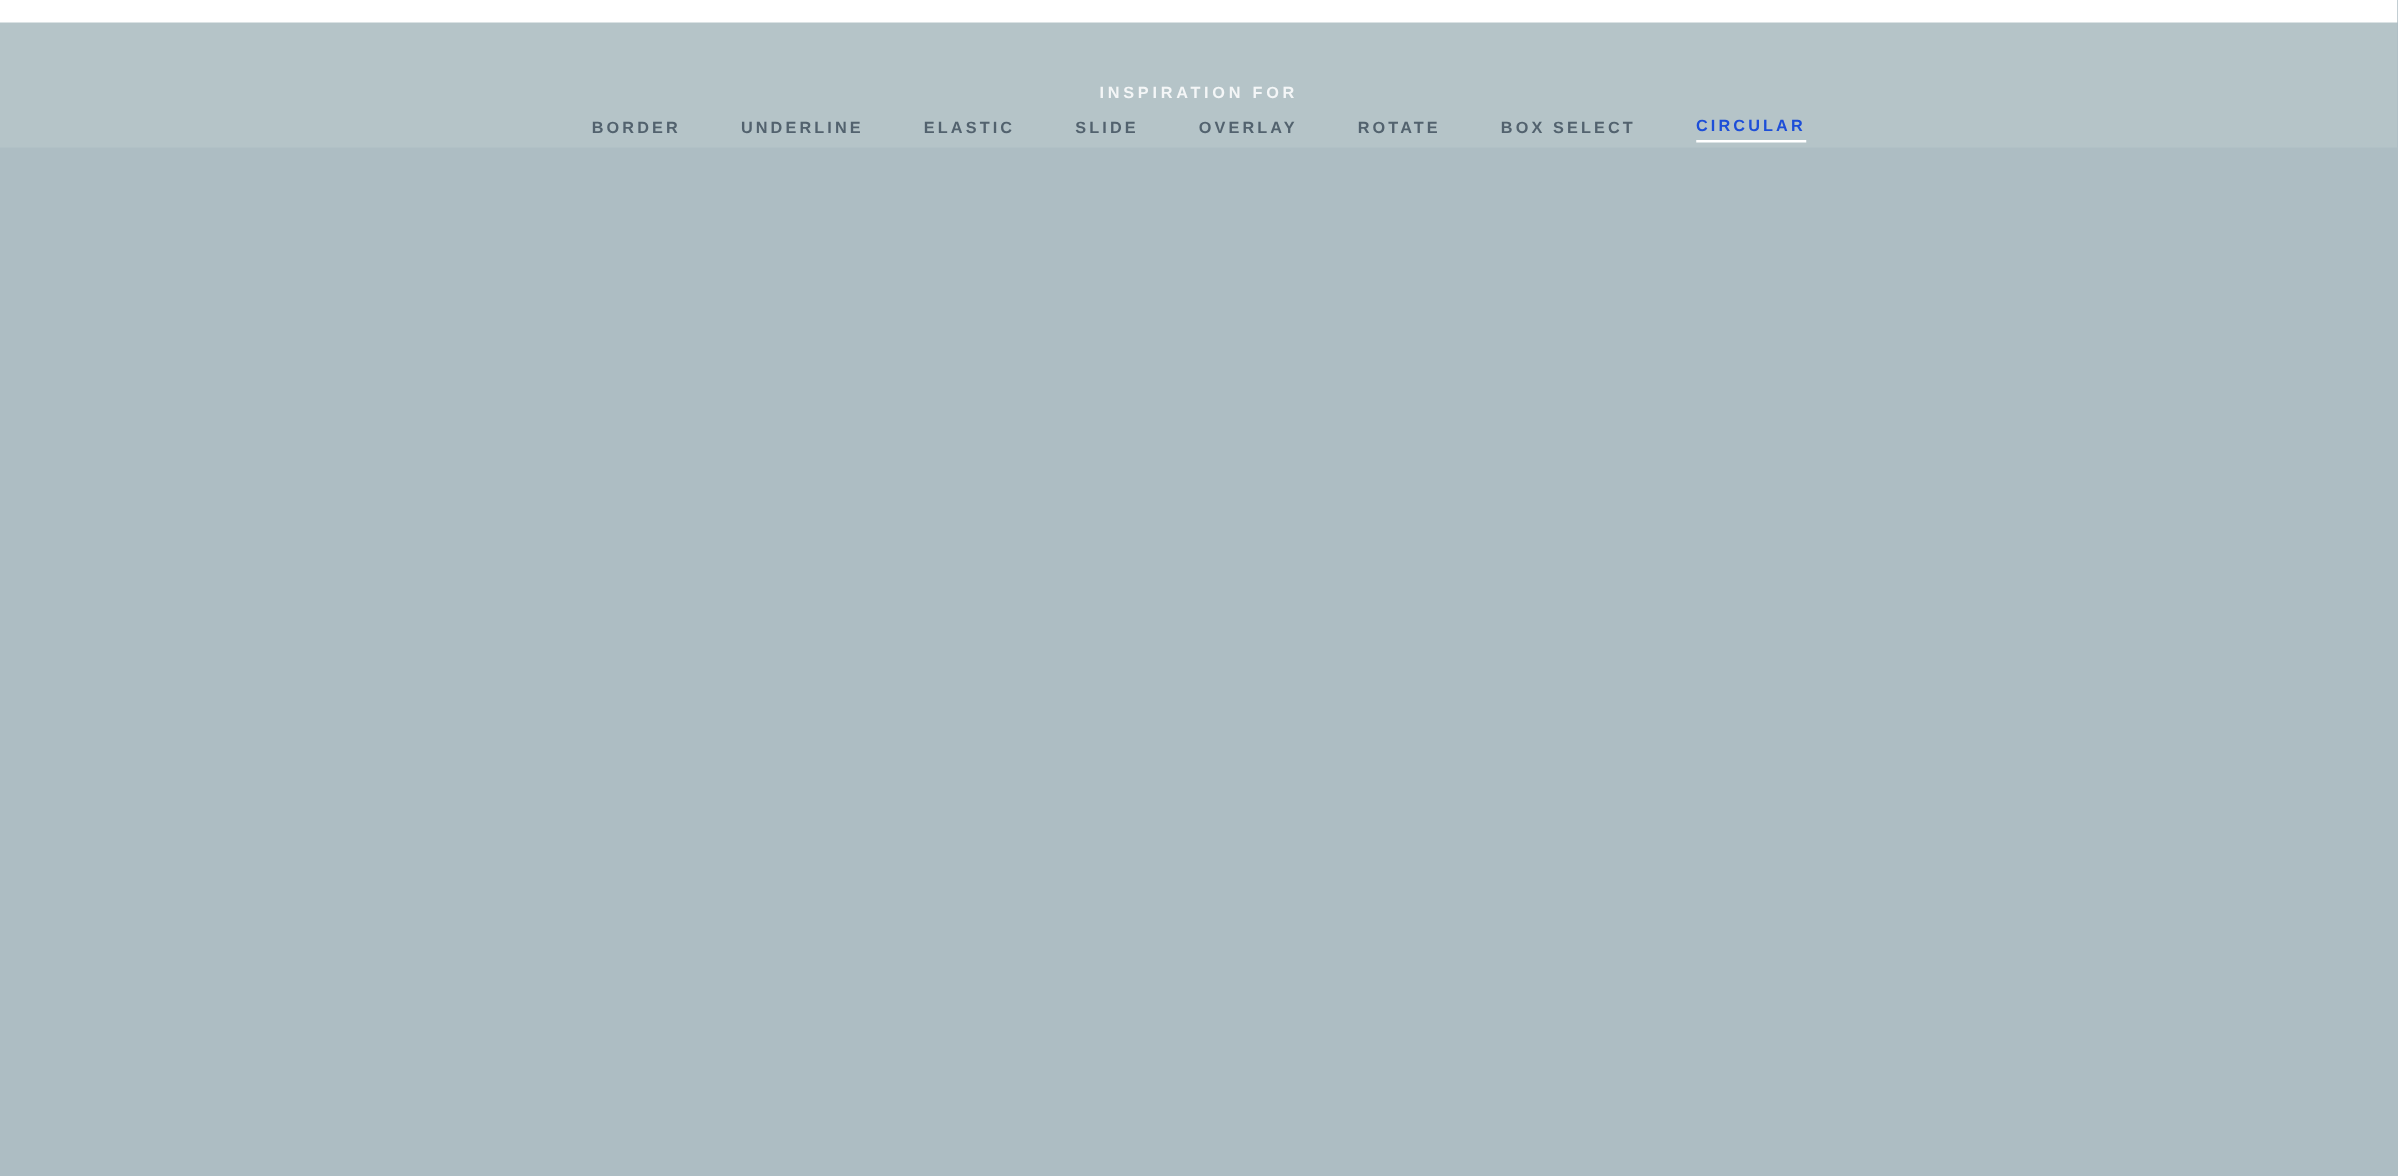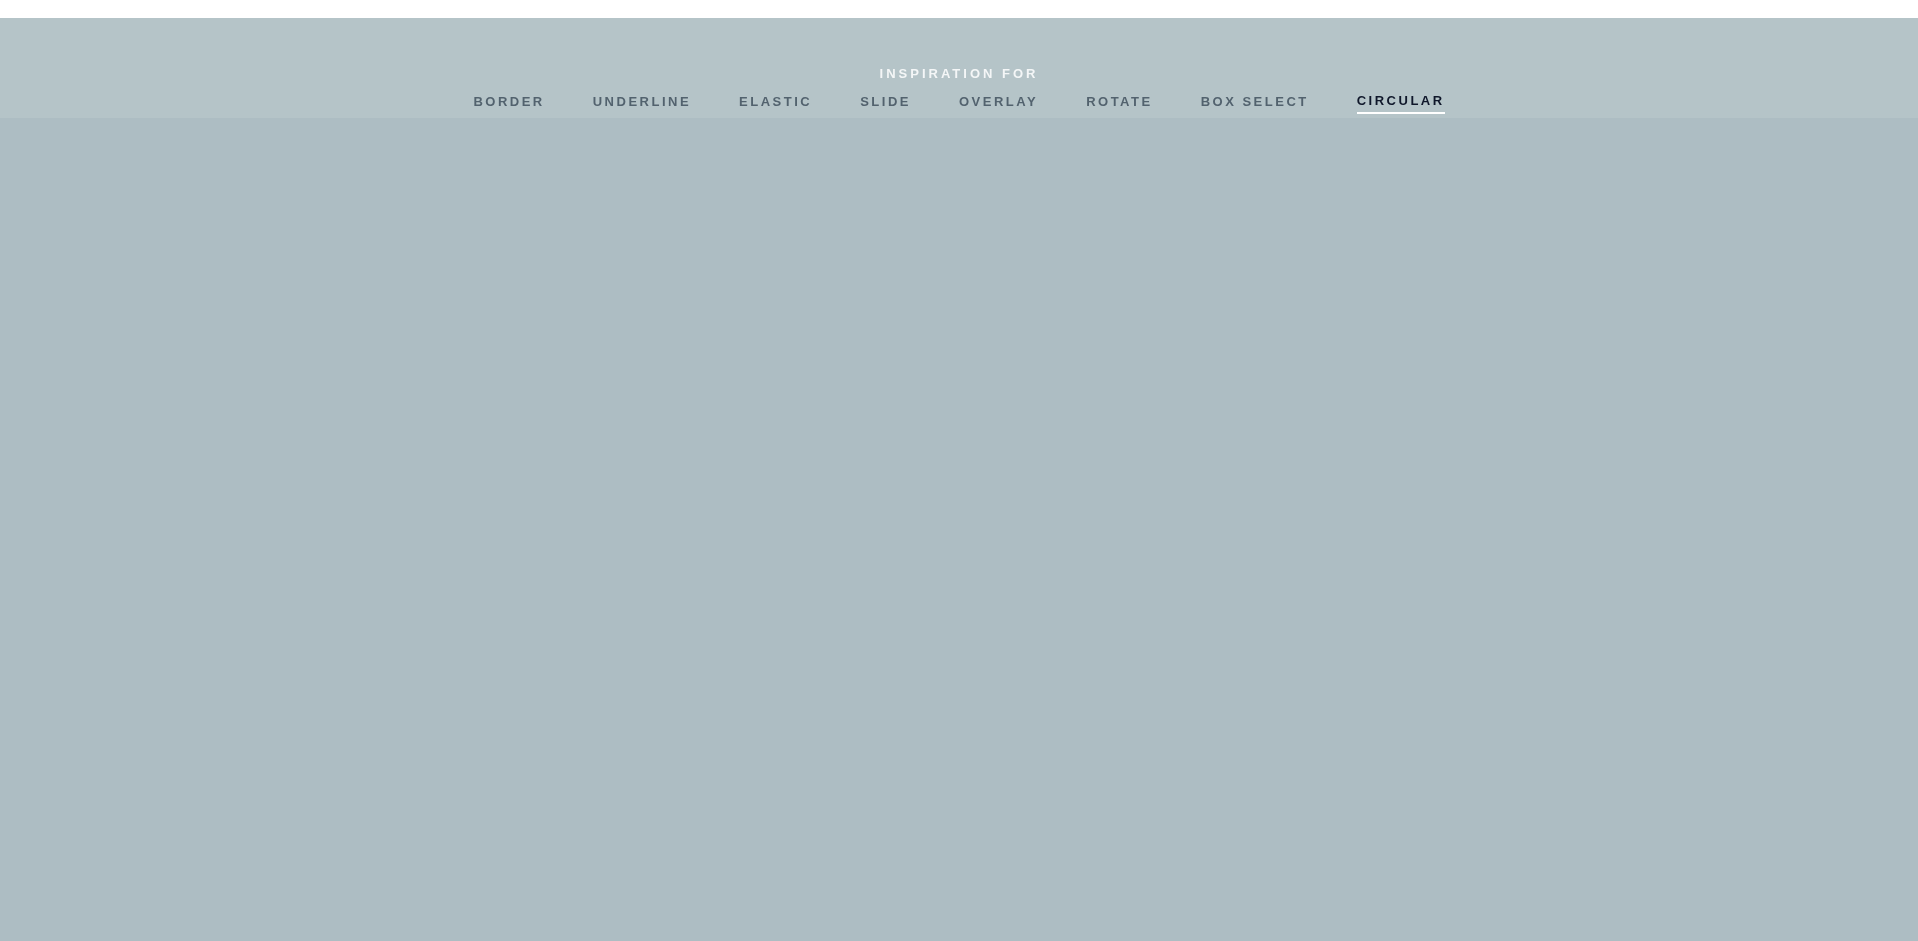--- a/index.html
+++ b/index.html
@@ -80,21 +80,21 @@
       letter-spacing: 2.5px;
       color: rgba(50, 65, 80, 0.75);
       text-transform: uppercase;
       cursor: pointer;
       padding: 4px 0;
       text-decoration: none;
       transition: color 0.2s;
     }
 
     .nav-tab.active {
-      color: #0f172a;
+      color: #1d4ed8;
       border-bottom: 2px solid #ffffff;
     }
 
     
     .select-area {
       margin-top: 100px;
       display: flex;
       flex-direction: column;
       align-items: center;
       width: 100%;

